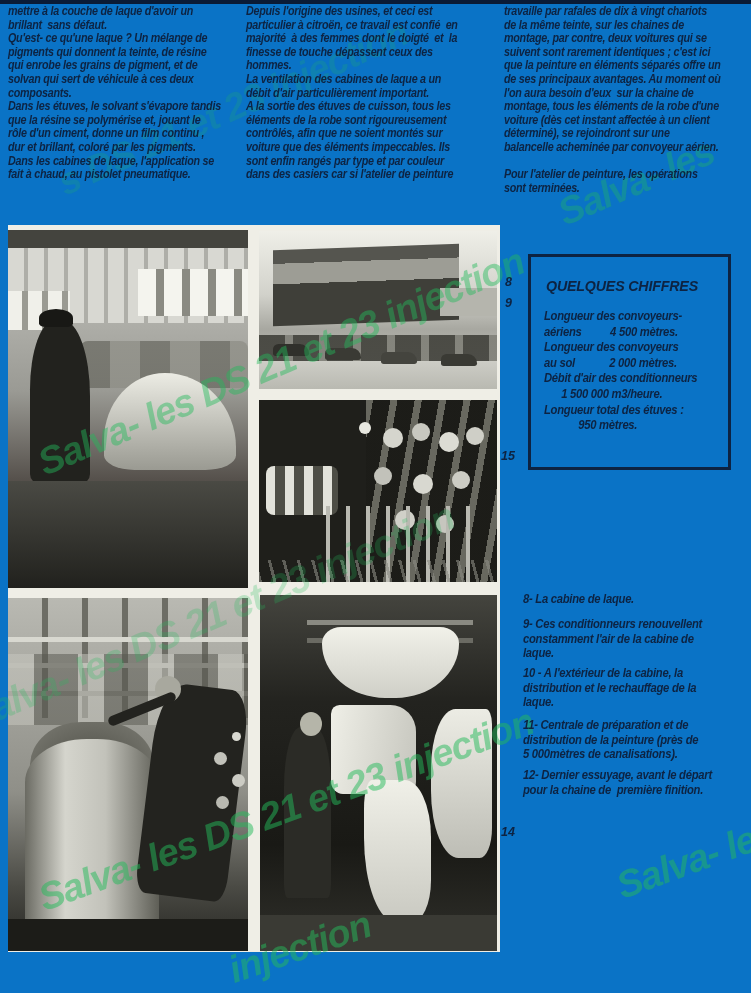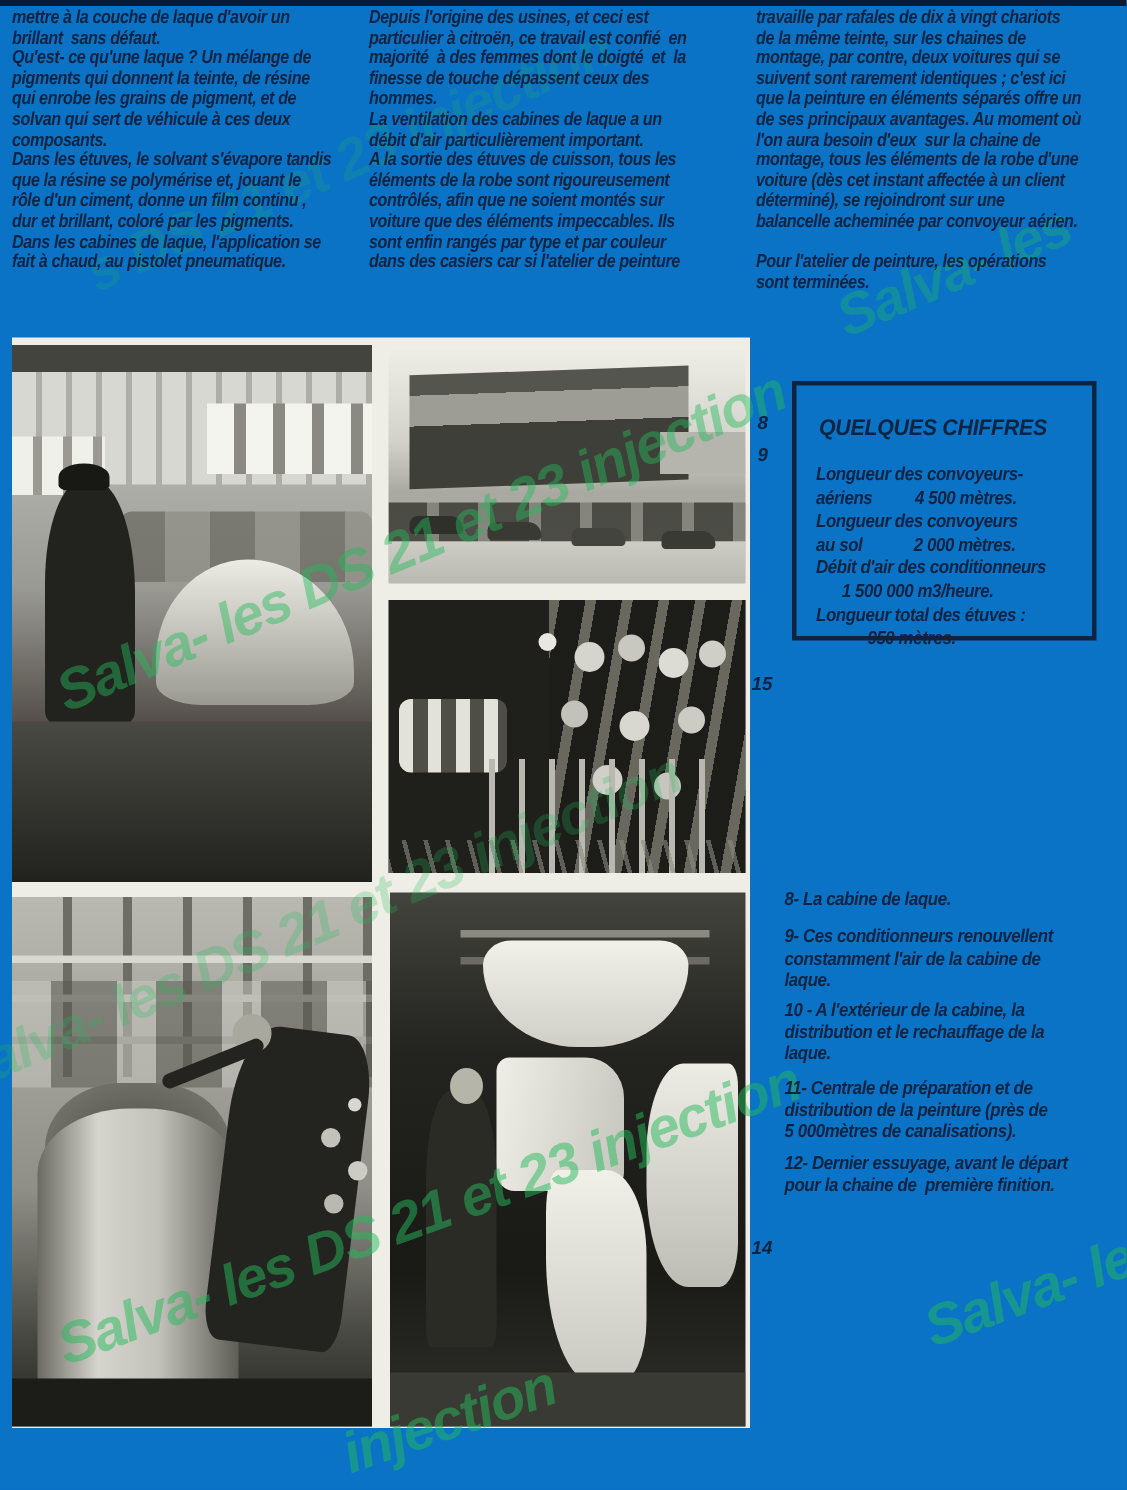--- a/index.html
+++ b/index.html
@@ -26,21 +26,21 @@
   }
   #cap8{top:592px;} #cap9{top:617px;} #cap10{top:666px;} #cap11{top:718px;} #cap12{top:768px;}
   .marker{
     position:absolute;z-index:5;
     font:italic bold 12.5px/12.5px "Liberation Sans",sans-serif;color:#0D2342;
   }
   #mk8{left:505px;top:276px;} #mk9{left:505px;top:297px;}
   #mk10{left:501px;top:450px;} #mk12{left:501px;top:826px;}
   
   #figbox{
-    position:absolute;left:528px;top:254px;width:203px;height:173px;z-index:5;
+    position:absolute;left:528px;top:254px;width:203px;height:216px;z-index:5;
     border:3px solid #0D2342;box-sizing:border-box;
   }
   #figbox .title{
     position:absolute;left:15px;top:21px;
     font:italic bold 15px/15px "Liberation Sans",sans-serif;color:#0D2342;
     letter-spacing:-0.2px;white-space:pre;transform:scaleX(0.95);transform-origin:0 0;
   }
   #figbox .lines{
     position:absolute;left:13px;top:52px;
     font:italic bold 12.5px/15.6px "Liberation Sans",sans-serif;color:#0D2342;

